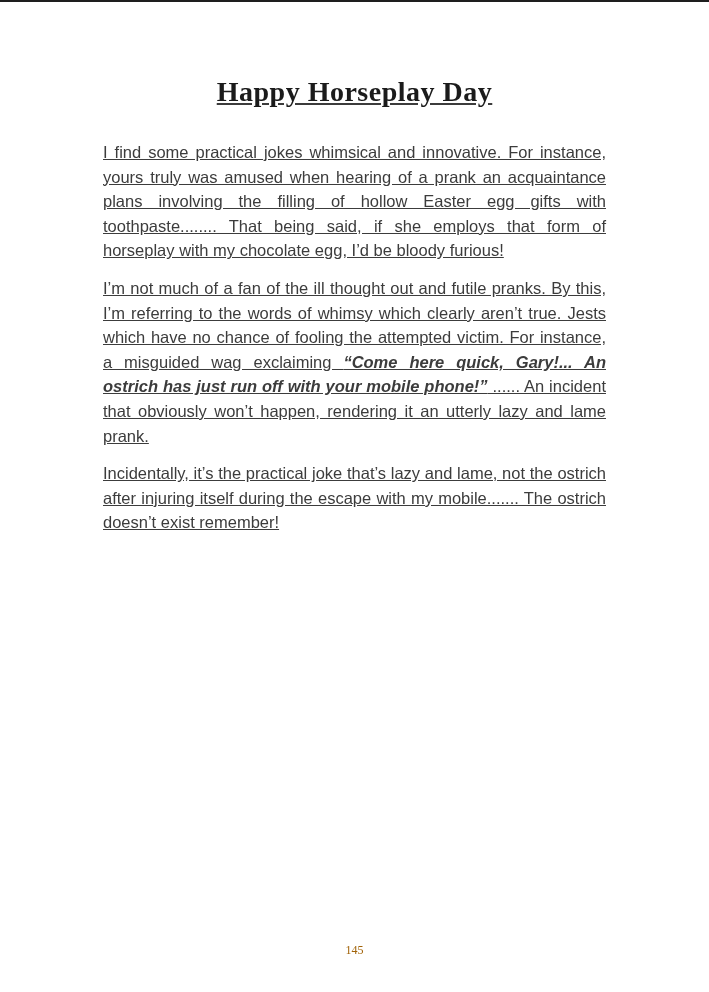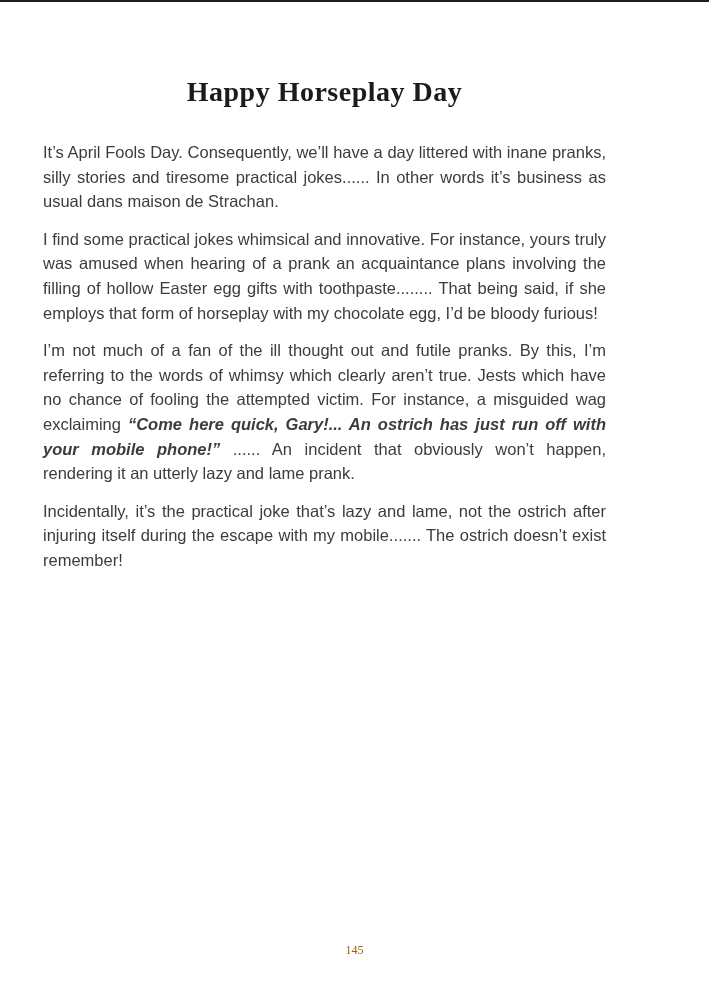--- a/index.html
+++ b/index.html
@@ -14,22 +14,23 @@
     color: #3c3c3c;
     position: relative;
     overflow: hidden;
   }
   .top-edge {
     height: 2px;
     background: #1e1e1e;
     width: 100%;
   }
   .page {
-    padding: 74px 103px 0 43px;
+    padding: 74px 103px 0 103px;
     box-sizing: border-box;
+    text-decoration: underline;
   }
   .page-title {
     font-family: "Liberation Serif", serif;
     font-weight: 700;
     font-size: 28px;
     letter-spacing: 0.5px;
     color: #1b1b1b;
     text-align: center;
     margin: 0 0 32px 0;
   }
@@ -59,21 +60,20 @@
 <body>
 
 <div class="top-edge"></div>
 
 <div class="page">
 
   <h1 class="page-title">Happy Horseplay Day</h1>
 
   <div class="body-text">
 
-    <p>It’s April Fools Day. Consequently, we’ll have a day littered with inane pranks, silly stories and tiresome practical jokes...... In other words it’s business as usual dans maison de Strachan.</p>
 
     <p>I find some practical jokes whimsical and innovative. For instance, yours truly was amused when hearing of a prank an acquaintance plans involving the filling of hollow Easter egg gifts with toothpaste........ That being said, if she employs that form of horseplay with my chocolate egg, I’d be bloody furious!</p>
 
     <p><span>I’m not much of a fan of the ill thought out and futile pranks.  By this, I’m referring to the words of whimsy which clearly aren’t true. Jests which have no chance of fooling the attempted victim. For instance, a misguided wag exclaiming </span><span class="bi">“Come here quick, Gary!... An ostrich has just run off with your mobile phone!”</span><span> ...... An incident that obviously won’t happen, rendering it an utterly lazy and lame prank.</span></p>
 
     <p>Incidentally, it’s the practical joke that’s lazy and lame, not the ostrich after injuring itself during the escape with my mobile....... The ostrich doesn’t exist remember!</p>
 
   </div>
 
 </div>

